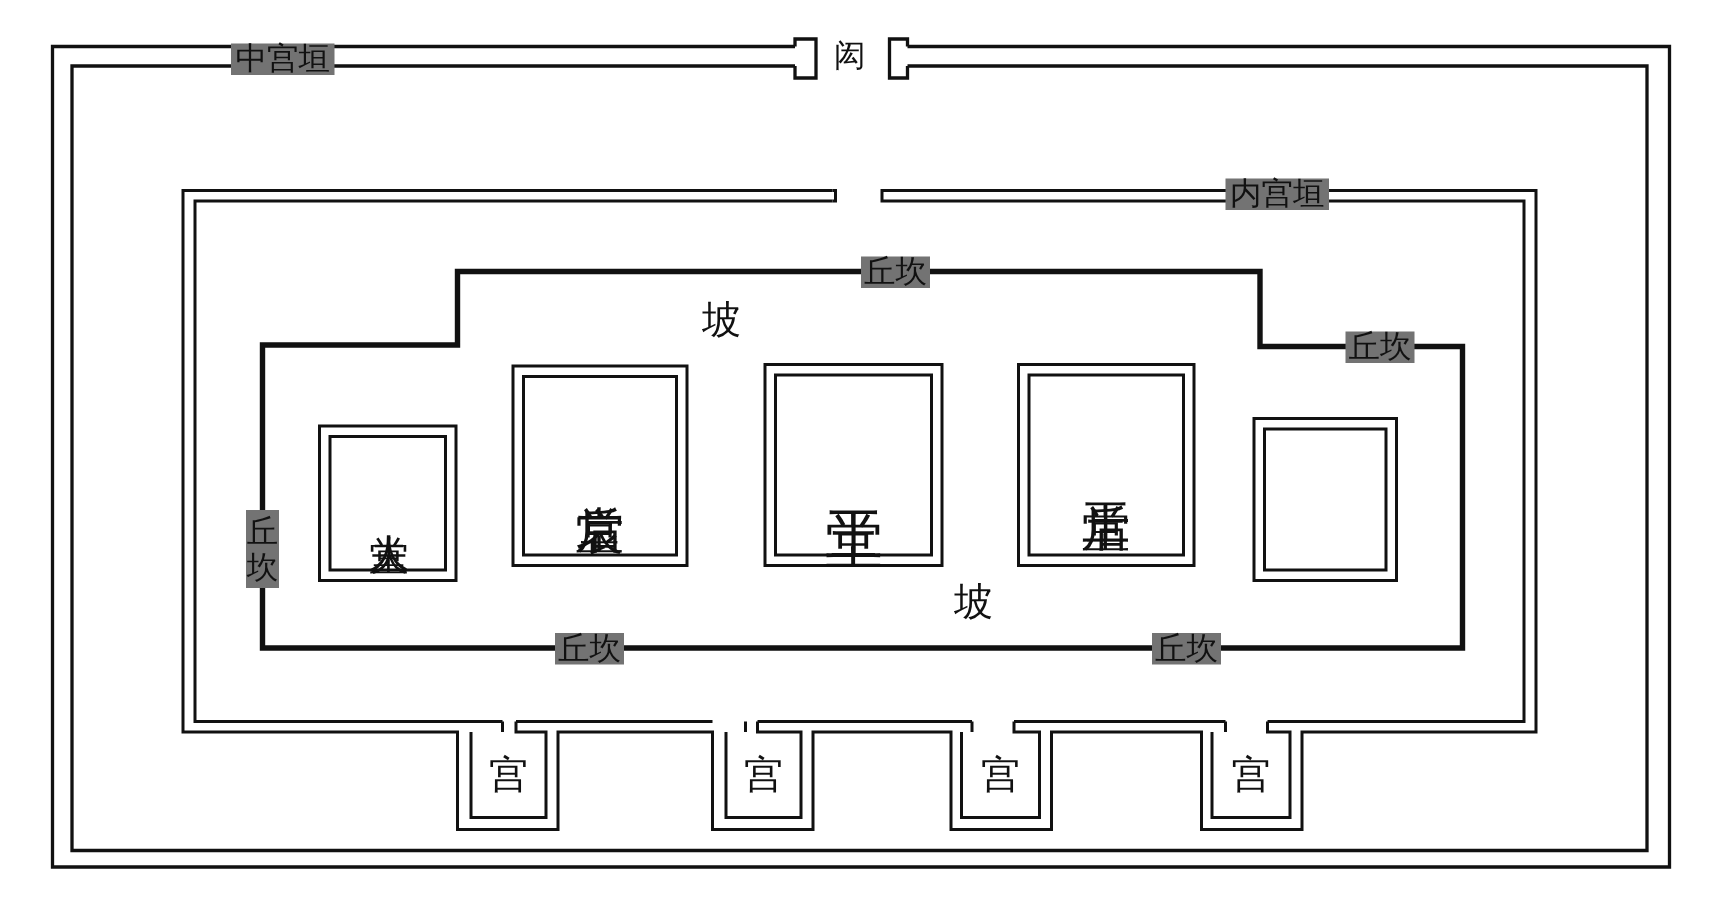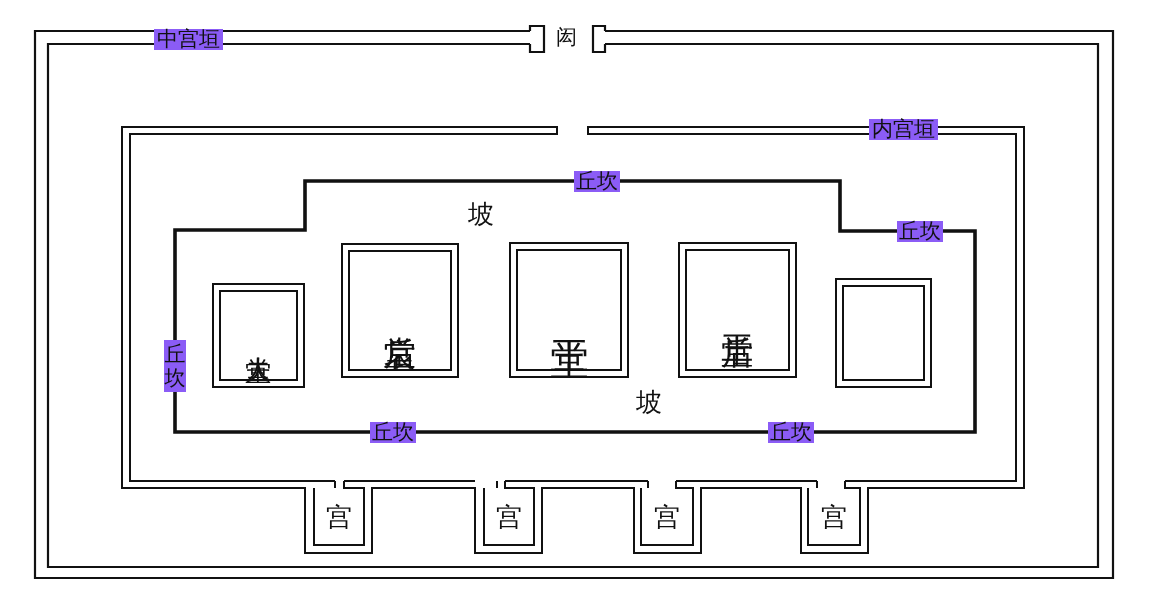--- a/index.html
+++ b/index.html
@@ -1,18 +1,18 @@
 <!DOCTYPE html>
 <html><head>
 <meta charset="utf-8">
 <style>
   html, body { margin: 0; padding: 0; background: #ffffff; }
   body { width: 1150px; height: 600px; overflow: hidden; position: relative; font-family: "DejaVu Sans", sans-serif; }
   #plan { position: absolute; left: 0; top: 0; }
-  .lbl { position: absolute; font-family: "DejaVu Sans", sans-serif; color: #111; background: #8b5cf6; line-height: 1; white-space: nowrap; }
+  .lbl { position: absolute; font-family: "DejaVu Sans", sans-serif; color: #111; background: #737373; line-height: 1; white-space: nowrap; }
   .wall-label { font-size: 21px; padding: 0 3px; }
   .gate-label { font-size: 21px; background: transparent; }
   .ridge-label { font-size: 21px; padding: 0 2px; }
   .ridge-vert { font-size: 21px; width: 22px; text-align: center; line-height: 24px; padding: 2px 0; }
   .slope-label { font-size: 26px; background: transparent; }
   .hall-name { position: absolute; display: flex; flex-direction: column; align-items: center; justify-content: center; background: transparent; color: #111; }
   .hall-name span { display: block; line-height: 1.02; }
   .hall-sm span { font-size: 26px; }
   .hall-md span { font-size: 32px; }
   .hall-lg span { font-size: 38px; }
@@ -59,21 +59,21 @@
       <rect x="679" y="243" width="117" height="134"></rect>
       <rect x="686" y="250" width="103" height="120"></rect>
       <rect x="836" y="279" width="95" height="108"></rect>
       <rect x="843" y="286" width="81" height="94"></rect>
     </g>
   </g>
 </svg>
 
 <div class="lbl wall-label" style="left:154px; top:29px;">中宫垣</div>
 <div class="lbl gate-label" style="left:556px; top:27px;">闳</div>
-<div class="lbl wall-label" style="left:869px; top:119px;">内宫垣</div>
+<div class="lbl wall-label" style="left:817px; top:119px;">内宫垣</div>
 
 <div class="lbl ridge-label" style="left:574px; top:171px;">丘坎</div>
 <div class="lbl ridge-label" style="left:897px; top:221px;">丘坎</div>
 <div class="lbl ridge-vert" style="left:164px; top:340px; width:22px; white-space:normal; word-break:break-all;">丘坎</div>
 <div class="lbl ridge-label" style="left:370px; top:422px;">丘坎</div>
 <div class="lbl ridge-label" style="left:768px; top:422px;">丘坎</div>
 
 <div class="lbl slope-label" style="left:468px; top:201px;">坡</div>
 <div class="lbl slope-label" style="left:636px; top:389px;">坡</div>
 

